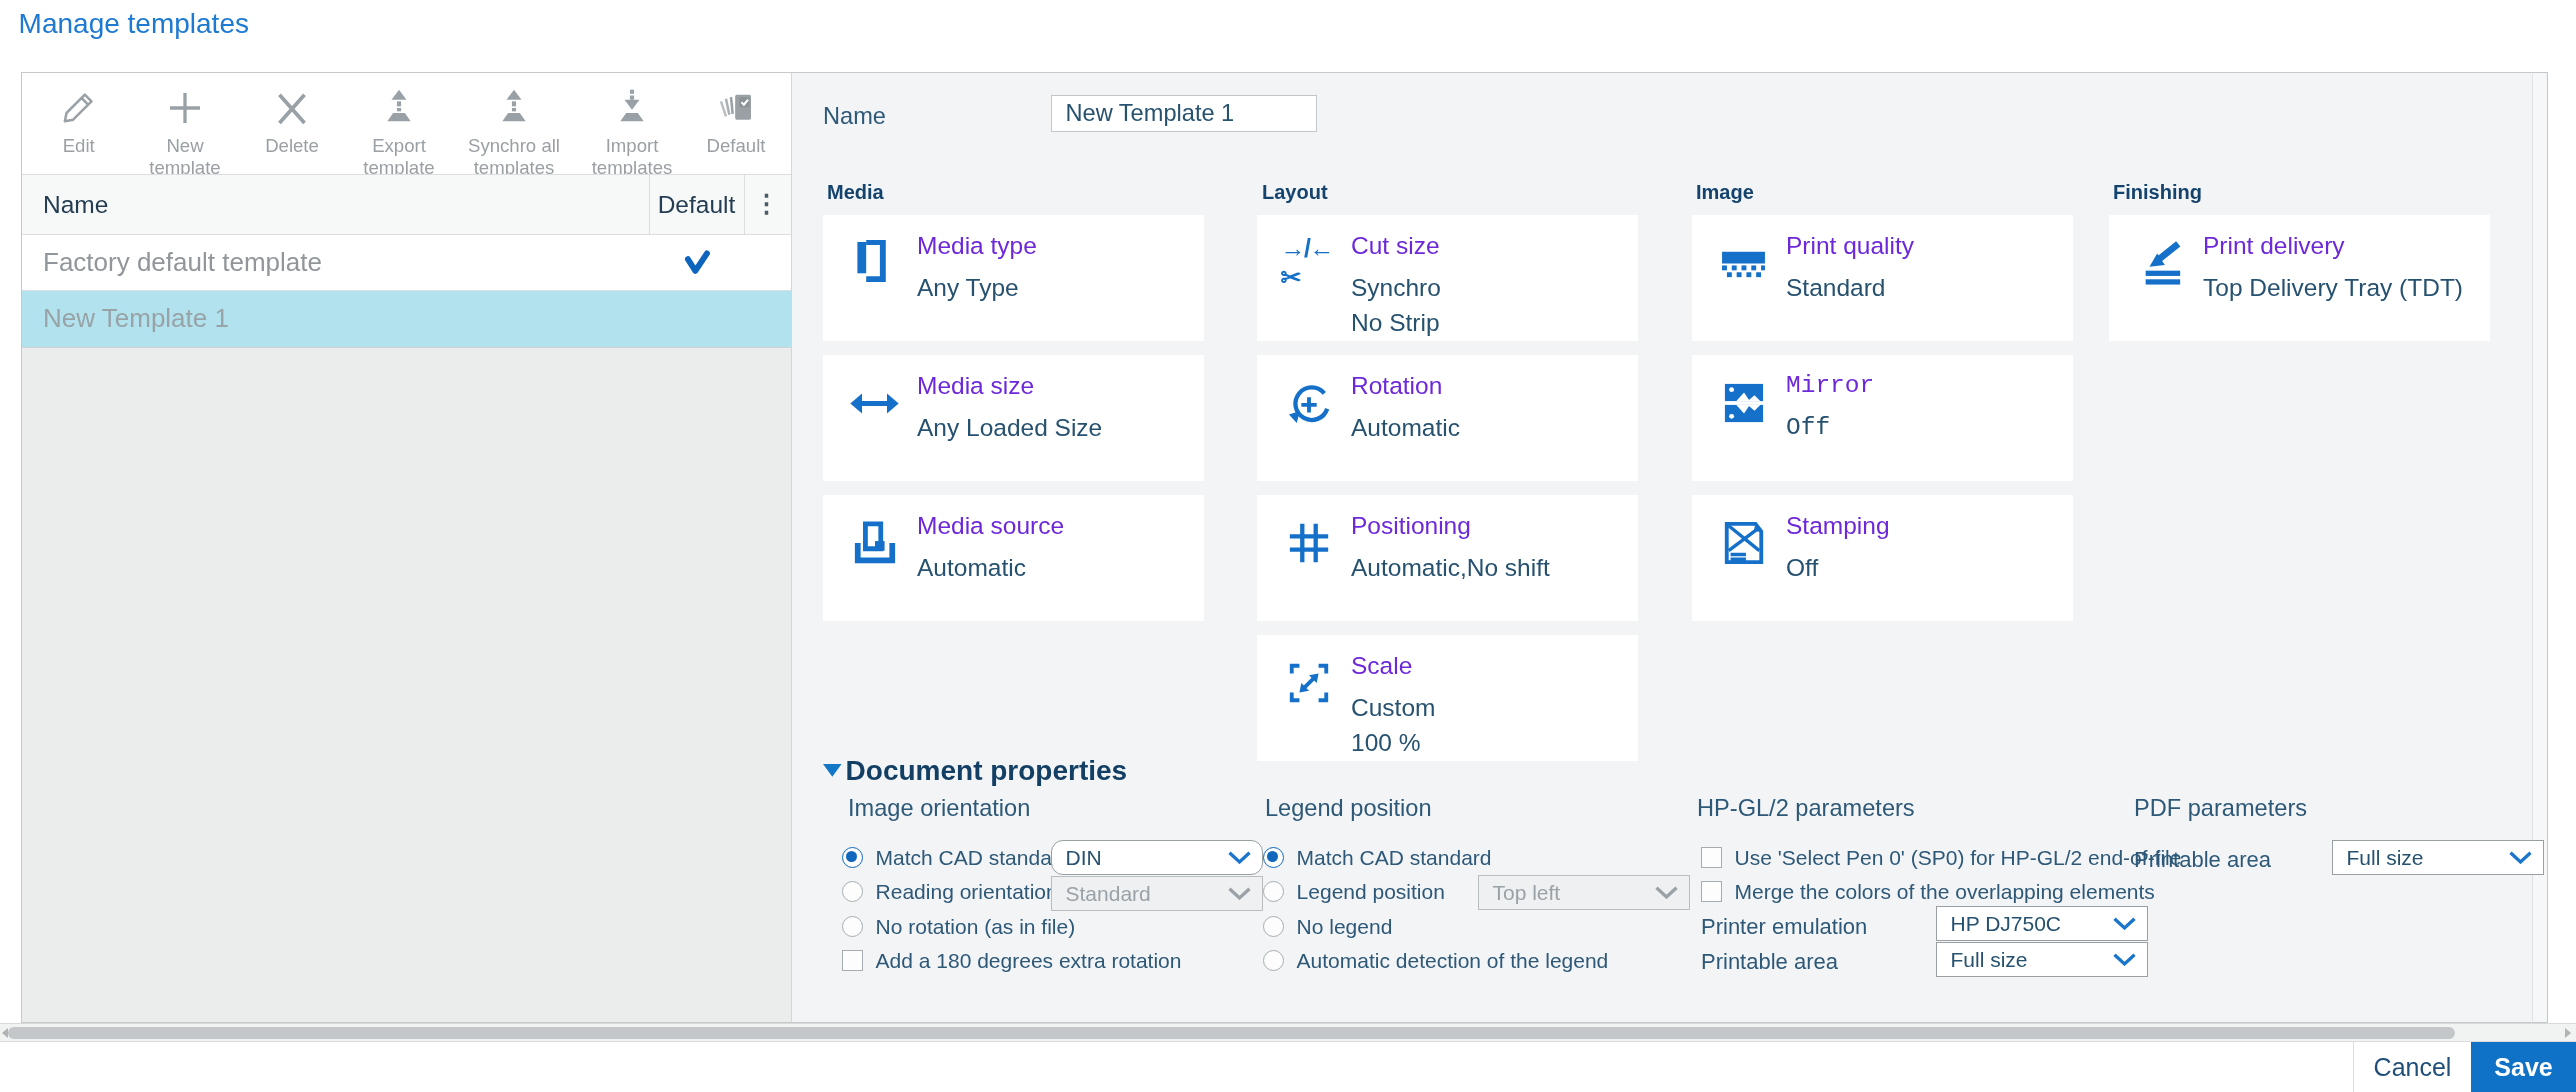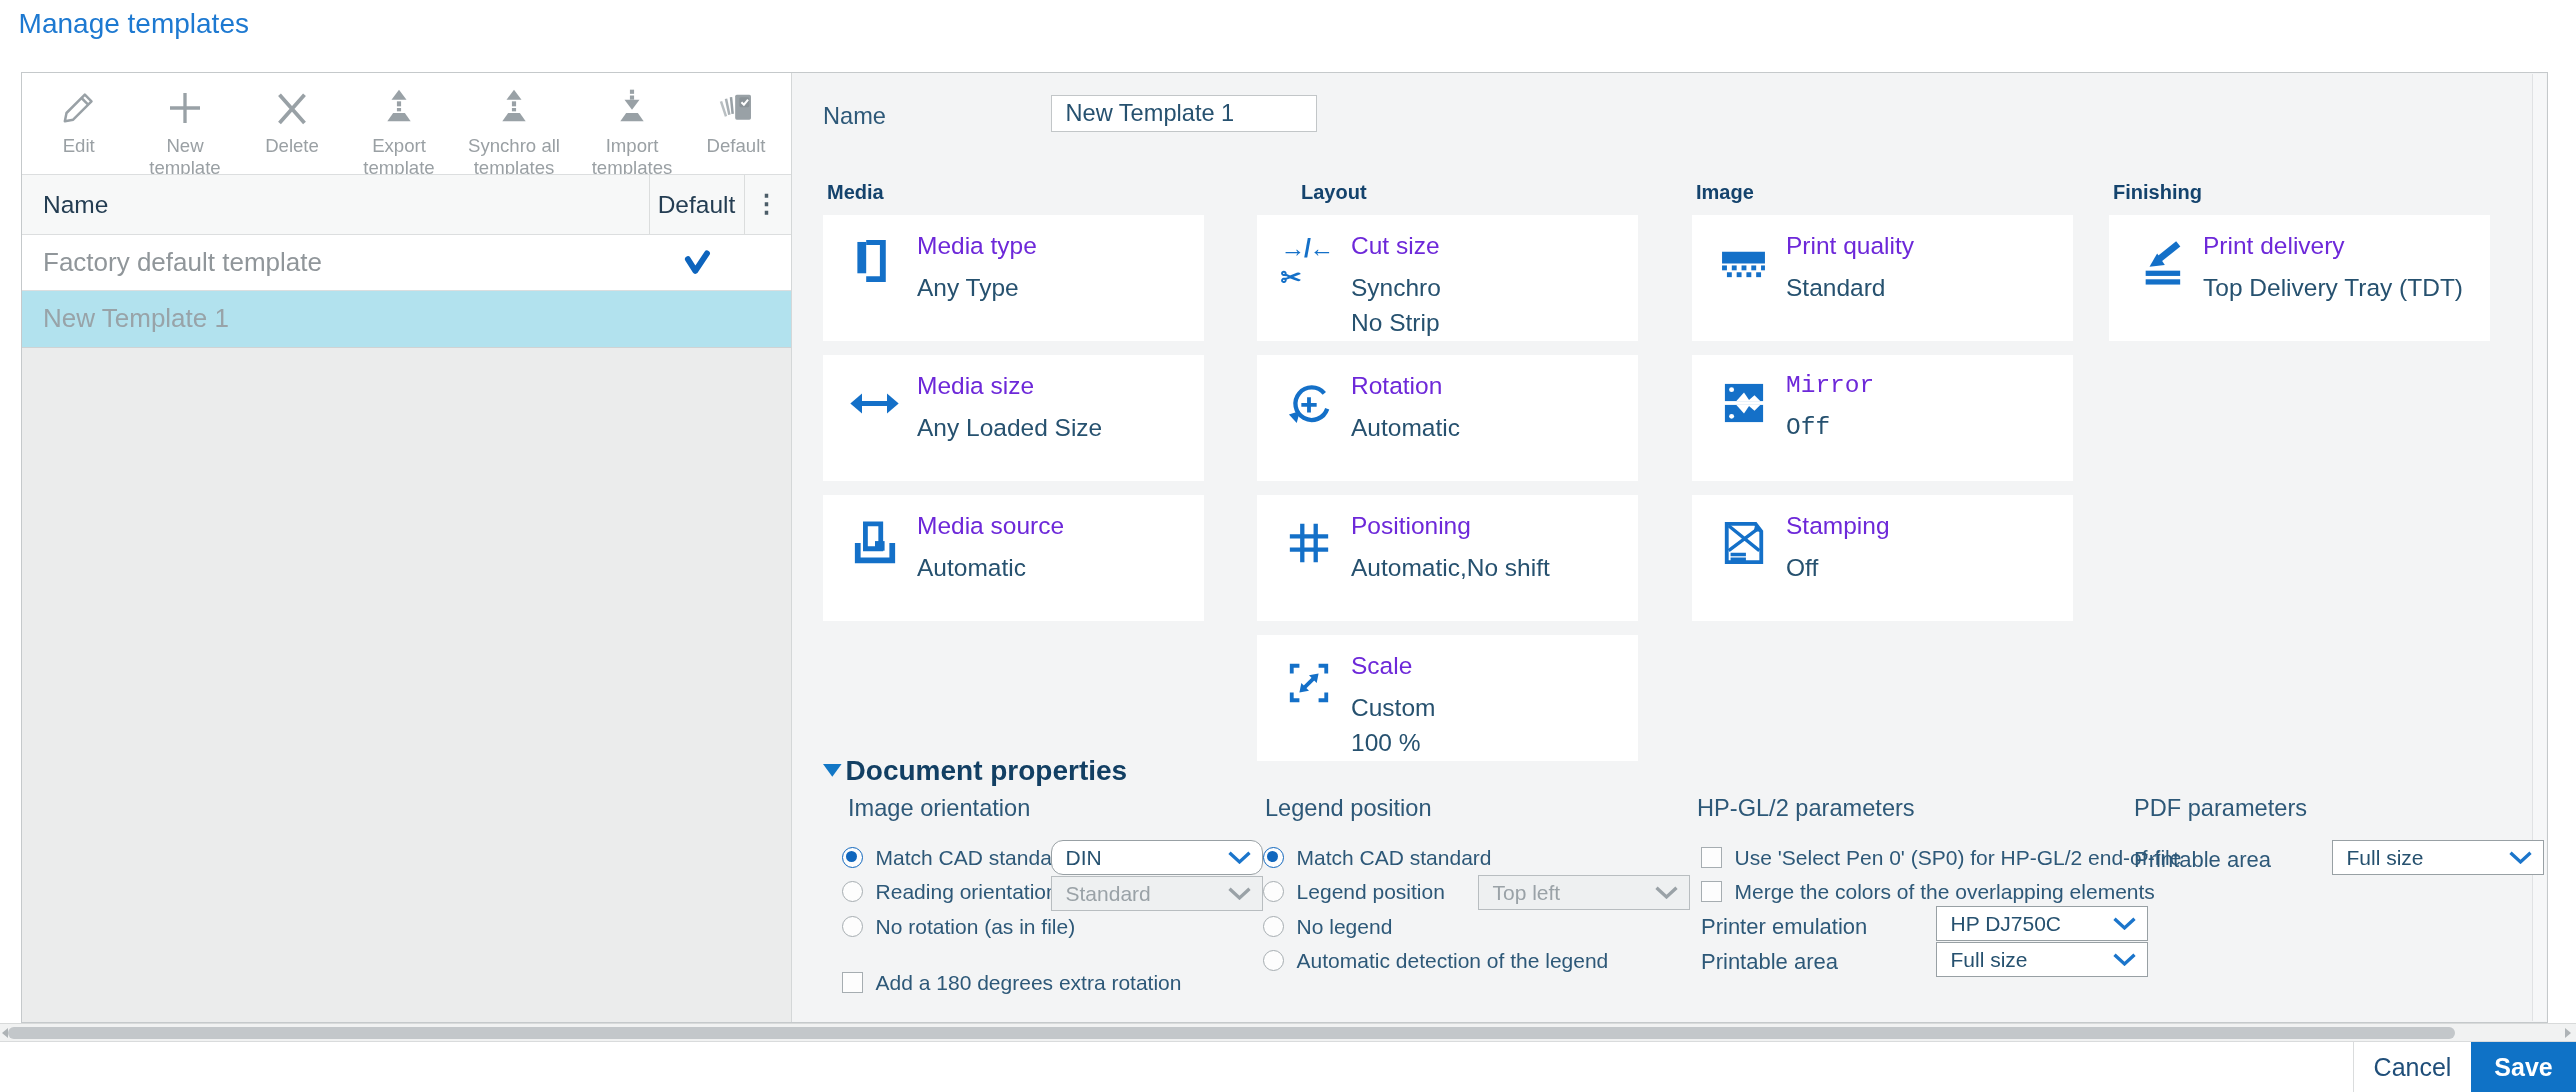--- a/index.html
+++ b/index.html
@@ -163,21 +163,21 @@
     <div class="abs row2">
       <div class="abs row-name">New Template 1</div>
     </div>
   </div>
 
   <div class="abs name-label">Name</div>
   <div class="abs name-input">New Template 1</div>
   <div class="abs vtrack"></div>
 
   <div class="abs sec-h" style="left:805px;">Media</div>
-  <div class="abs sec-h" style="left:1240px;margin-left:39px;">Layout</div>
+  <div class="abs sec-h" style="left:1240px;">Layout</div>
   <div class="abs sec-h" style="left:1674px;">Image</div>
   <div class="abs sec-h" style="left:2091px;">Finishing</div>
 
   <div class="abs card" style="left:801px;top:142px;">
     <span class="card-icon">
       <svg width="44" height="47" viewBox="0 0 44 48">
           <rect x="4" y="2" width="9" height="32" fill="#1470c8"></rect>
           <path d="M13 2 H30 V40 H13" fill="none" stroke="#1470c8" stroke-width="6"></path>
         </svg>
     </span>
@@ -327,21 +327,21 @@
     <span>Match CAD standard</span>
   </div>
   <div class="abs ctl-row" style="left:820px;top:804px;">
     <span class="radio"></span>
     <span>Reading orientation</span>
   </div>
   <div class="abs ctl-row" style="left:820px;top:839px;">
     <span class="radio"></span>
     <span>No rotation (as in file)</span>
   </div>
-  <div class="abs ctl-row" style="left:820px;top:873px;margin-top:22px;">
+  <div class="abs ctl-row" style="left:820px;top:873px;">
     <span class="cb"></span>
     <span>Add a 180 degrees extra rotation</span>
   </div>
   <div class="abs dd" style="left:1029px;top:767px;border-radius:12px;">
     <span>DIN</span>
     <svg width="25" height="13.5" viewBox="0 0 30 16">
         <polyline points="3,2 15,13 27,2" fill="none" stroke="#1b75cb" stroke-width="4"></polyline>
       </svg>
   </div>
   <div class="abs dd disabled" style="left:1029px;top:803px;">

